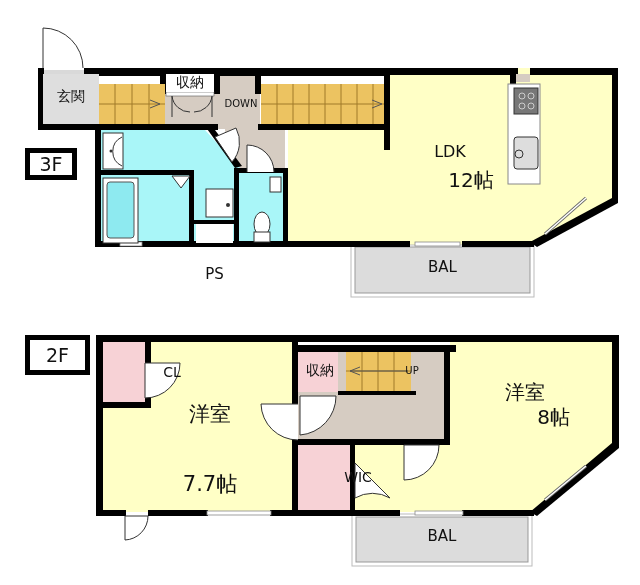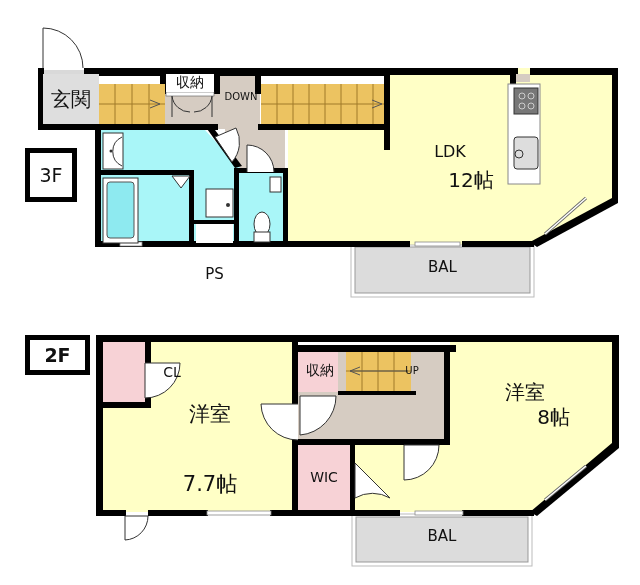--- a/index.html
+++ b/index.html
@@ -6,21 +6,21 @@
   body{width:640px;height:585px;position:relative;overflow:hidden;font-family:"DejaVu Sans","Liberation Sans",sans-serif;}
   .floor-tag{position:absolute;border:5px solid #000;background:#fff;font-size:19px;line-height:1;color:#111;display:flex;align-items:center;justify-content:center;box-sizing:border-box;}
   .label{position:absolute;color:#111;text-align:center;line-height:1.15;white-space:nowrap;}
   .tile{background:#d9d9d9;background-image:linear-gradient(#fff 1px,transparent 1px),linear-gradient(90deg,#fff 1px,transparent 1px);background-size:6px 6px;}
   svg{position:absolute;left:0;top:0;}
 </style>
 </head>
 <body>
 
 <div>
-  <div class="floor-tag" style="left:25px;top:148px;width:52px;height:54px;">3F</div>
+  <div class="floor-tag" style="left:25px;top:148px;width:52px;height:32px;">3F</div>
 
   <svg width="640" height="585" viewBox="0 0 640 585">
 
     <path d="M43 68 L43 28 A40 40 0 0 1 83 68" fill="#fff" stroke="#333" stroke-width="1"></path>
 
     <rect x="40" y="70" width="58" height="55" fill="#d9d9d9"></rect>
 
     <rect x="165" y="74" width="95" height="55" fill="#d6ccc2"></rect>
     <rect x="225" y="129" width="60" height="40" fill="#d6ccc2"></rect>
 
@@ -123,31 +123,31 @@
     <rect x="516" y="74" width="14" height="8" fill="#d6ccc2"></rect>
     <rect x="514" y="88" width="24" height="26" fill="#777" stroke="#333" stroke-width="1"></rect>
     <circle cx="522" cy="96" r="3" fill="none" stroke="#ccc"></circle>
     <circle cx="531" cy="96" r="3" fill="none" stroke="#ccc"></circle>
     <circle cx="522" cy="106" r="3" fill="none" stroke="#ccc"></circle>
     <circle cx="531" cy="106" r="3" fill="none" stroke="#ccc"></circle>
     <rect x="514" y="137" width="24" height="32" rx="3" fill="#ddd" stroke="#333" stroke-width="1"></rect>
     <circle cx="519" cy="154" r="4" fill="none" stroke="#333"></circle>
   </svg>
 
-  <div class="label" style="left:44px;top:88px;width:54px;font-size:20px;">玄関</div>
+  <div class="label" style="left:44px;top:88px;width:54px;font-size:14px;">玄関</div>
   <div class="label" style="left:166px;top:74px;width:48px;height:18px;font-size:14px;background:#fff;">収納</div>
-  <div class="label" style="left:220px;top:91px;width:42px;font-size:10px;">DOWN</div>
+  <div class="label" style="left:220px;top:98px;width:42px;font-size:10px;">DOWN</div>
   <div class="label" style="left:405px;top:143px;width:90px;font-size:16px;">LDK</div>
   <div class="label" style="left:426px;top:169px;width:90px;font-size:20px;">12帖</div>
   <div class="label" style="left:196px;top:226px;width:37px;font-size:15px;margin-top:40px;">PS</div>
   <div class="label" style="left:355px;top:259px;width:175px;font-size:15px;">BAL</div>
 </div>
 
 <div>
-  <div class="floor-tag" style="left:25px;top:335px;width:65px;height:40px;font-weight:bold;">2F</div>
+  <div class="floor-tag" style="left:25px;top:335px;width:65px;height:40px;">2F</div>
 
   <svg width="640" height="585" viewBox="0 0 640 585">
 
     <rect x="100" y="340" width="195" height="172" fill="#ffffc6"></rect>
 
     <rect x="103" y="340" width="42" height="63" fill="#f7d2d6"></rect>
 
     <rect x="298" y="352" width="150" height="88" fill="#d6ccc2"></rect>
     <rect x="298" y="352" width="40" height="40" fill="#f7d2d6"></rect>
 
@@ -198,15 +198,15 @@
     <path d="M125 516 L125 540 A24 24 0 0 0 148 516 Z" fill="#fff" stroke="#333" stroke-width="1"></path>
   </svg>
 
   <div class="label" style="left:103px;top:364px;width:42px;font-size:14px;padding-left:48px;">CL</div>
   <div class="label" style="left:160px;top:402px;width:100px;font-size:21px;">洋室</div>
   <div class="label" style="left:160px;top:428px;width:100px;font-size:21px;margin-top:44px;">7.7帖</div>
   <div class="label" style="left:298px;top:362px;width:44px;font-size:14px;">収納</div>
   <div class="label" style="left:398px;top:365px;width:28px;font-size:10px;">UP</div>
   <div class="label" style="left:480px;top:381px;width:90px;font-size:20px;">洋室</div>
   <div class="label" style="left:480px;top:406px;width:90px;font-size:20px;text-align:right;">8帖</div>
-  <div class="label" style="left:298px;top:469px;width:52px;font-size:14px;">WIC</div>
+  <div class="label" style="left:298px;top:469px;width:52px;font-size:14px;padding-left:34px;">WIC</div>
   <div class="label" style="left:356px;top:528px;width:172px;font-size:15px;">BAL</div>
 </div>
 
 </body></html>

